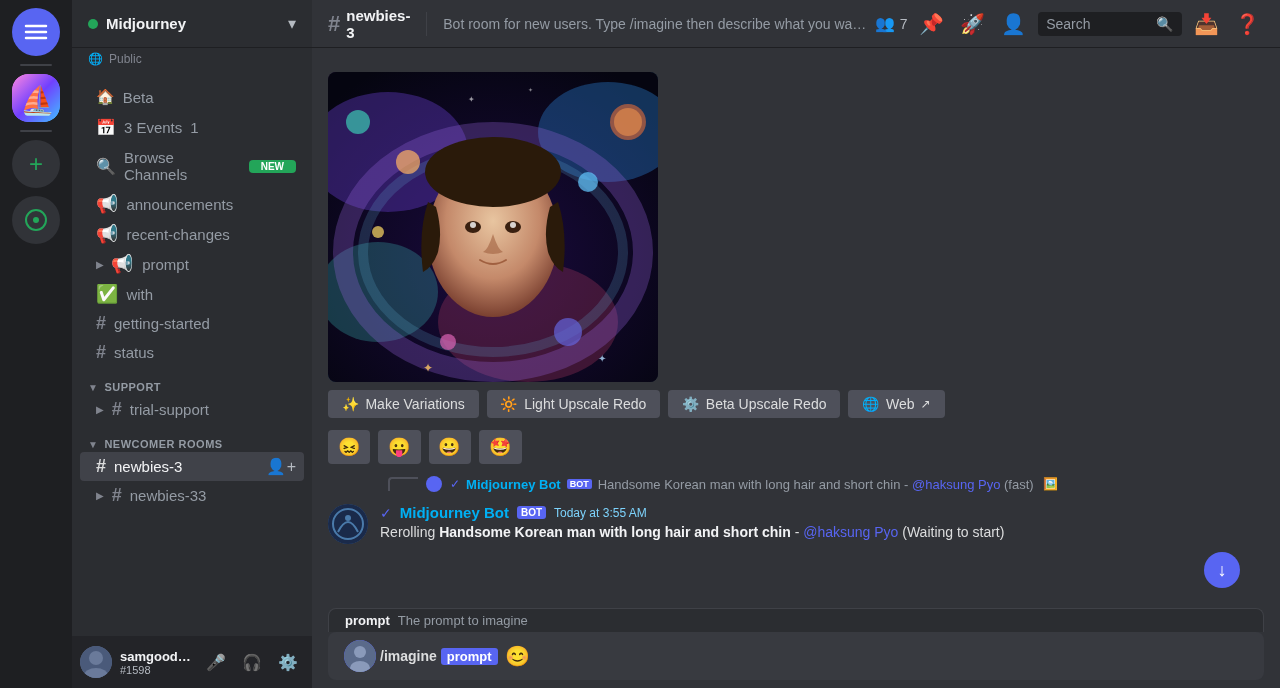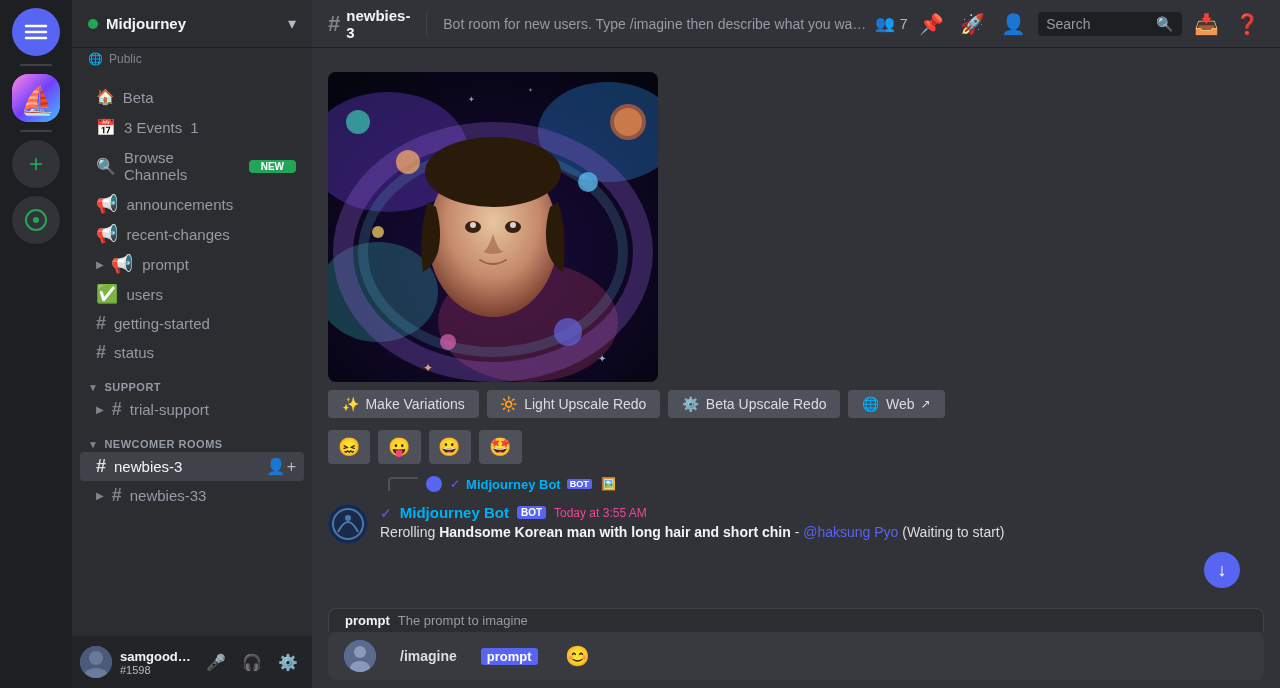--- a/index.html
+++ b/index.html
@@ -315,21 +315,21 @@
       color: white;
       font-size: 10px;
       padding: 1px 4px;
       border-radius: 3px;
       font-weight: 700;
     }
     .verified-badge {
       color: #5865f2;
       font-size: 14px;
     }
-    .message-timestamp { color: #ec4899; font-size: 12px; }
+    .message-timestamp { color: #7dd3fc; font-size: 12px; }
     .message-text { color: #dcddde; font-size: 14px; line-height: 1.4; }
     .message-text strong { color: #f2f3f5; }
     .mention { color: #5865f2; }
 
     
     .referenced-message {
       display: flex;
       align-items: center;
       gap: 8px;
       padding-left: 60px;
@@ -369,21 +369,21 @@
       align-items: center;
       gap: 8px;
     }
     .prompt-hint-label { color: #f2f3f5; font-weight: 600; }
     .message-input-area {
       background: #383a40;
       border-radius: 8px;
       display: flex;
       align-items: center;
       padding: 8px 16px;
-      gap: 24px;
+      gap: 4px;
     }
     .input-avatar {
       width: 32px; height: 32px;
       border-radius: 50%;
       background: #5865f2;
       flex-shrink: 0;
       display: flex; align-items: center; justify-content: center;
       font-size: 14px; color: white;
       overflow: hidden;
     }
@@ -527,21 +527,21 @@
         <span class="ch-icon">📢</span>
         <span>recent-changes</span>
       </div>
       <div class="channel-item">
         <span class="ch-expand">▶</span>
         <span class="ch-icon">📢</span>
         <span>prompt</span>
       </div>
       <div class="channel-item">
         <span class="ch-icon">✅</span>
-        <span>users</span>
+        <span>with</span>
       </div>
       <div class="channel-item">
         <span class="ch-icon" style="font-weight:700;color:#80848e;">#</span>
         <span>getting-started</span>
       </div>
       <div class="channel-item">
         <span class="ch-icon" style="font-weight:700;color:#80848e;">#</span>
         <span>status</span>
       </div>
     </div>
@@ -711,20 +711,21 @@
       </div>
     </div>
 
     <div class="referenced-message">
       <div class="ref-line"></div>
       <div class="ref-author-avatar"></div>
       <div class="ref-content">
         <span style="color:#5865f2;font-size:12px;">✓</span>
         <span style="color:#00b0f4;font-size:13px;font-weight:600;">Midjourney Bot</span>
         <span class="ref-bot-badge">BOT</span>
+        <span><span>Handsome Korean man with long hair and short chin</span> - <span style="color:#5865f2;">@haksung Pyo</span> <span>(fast)</span></span>
         <span style="margin-left:4px;font-size:12px;">🖼️</span>
       </div>
     </div>
 
     <div class="message">
       <div class="message-avatar">
         <svg width="40" height="40" viewBox="0 0 40 40">
           <circle cx="20" cy="20" r="20" fill="#1a2a4a"></circle>
           <circle cx="20" cy="20" r="15" fill="none" stroke="#4a7aaa" stroke-width="2"></circle>
           <path d="M10 28 Q20 8 30 28" fill="none" stroke="#4a7aaa" stroke-width="2"></path>

